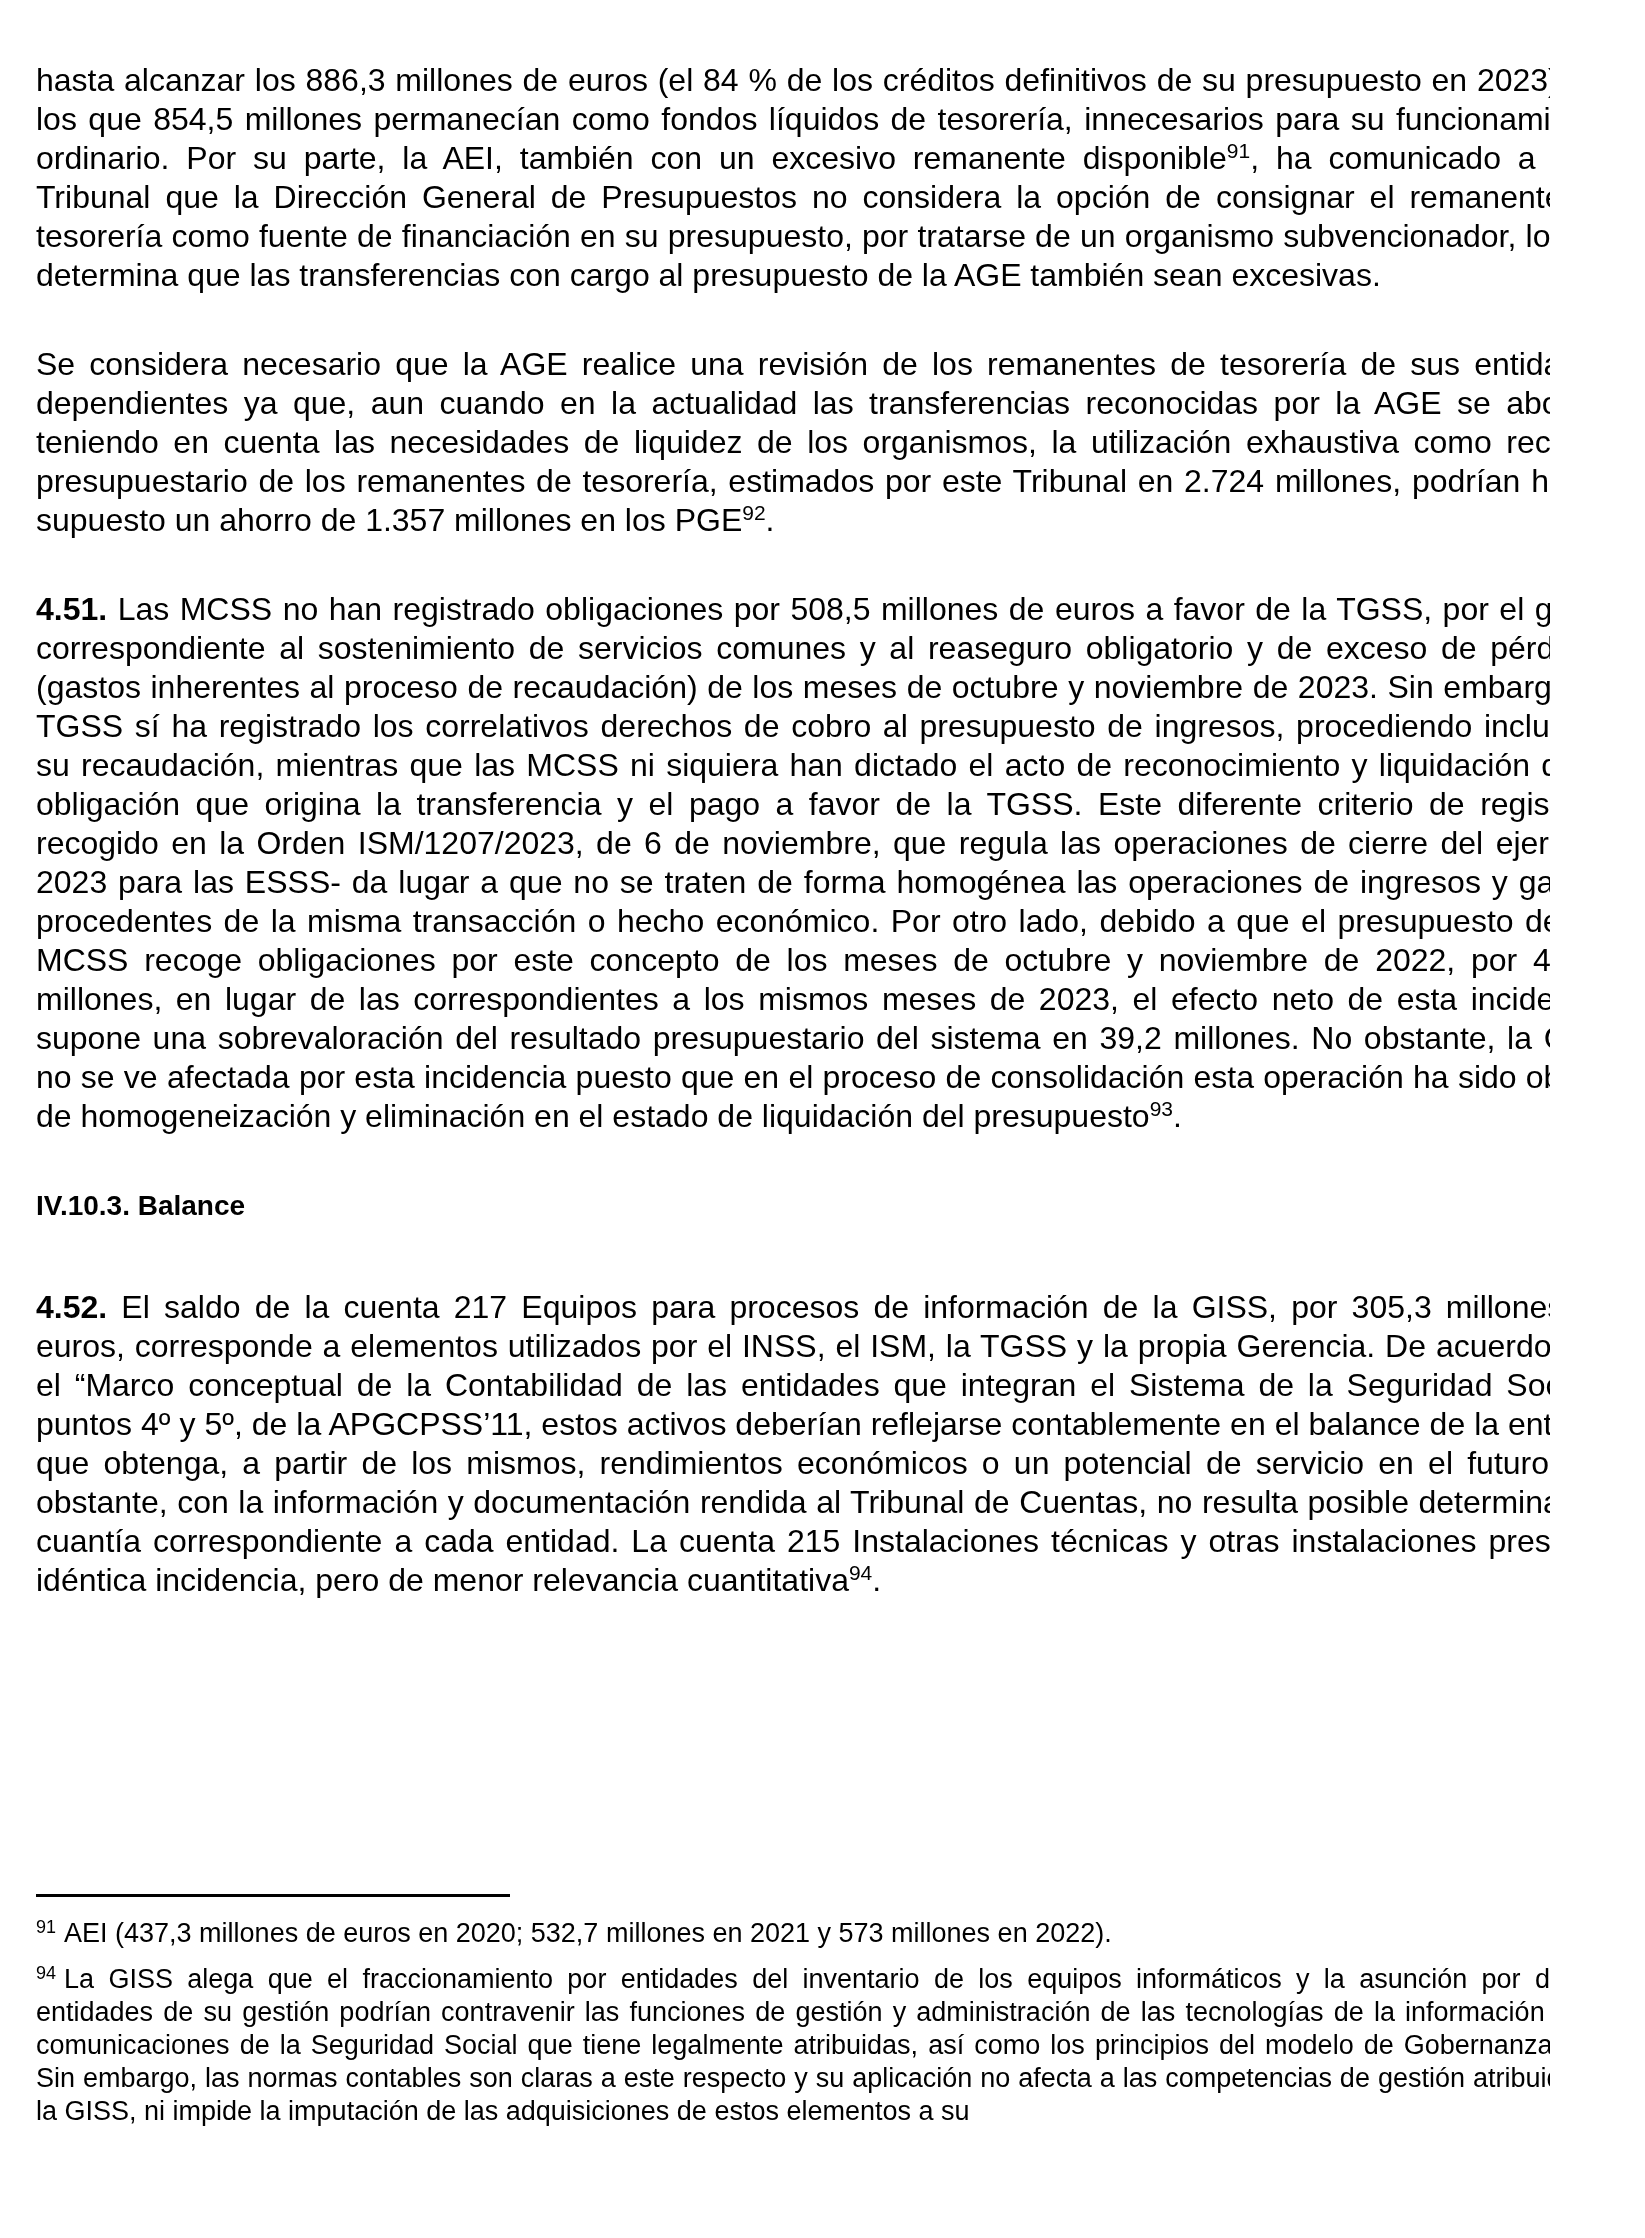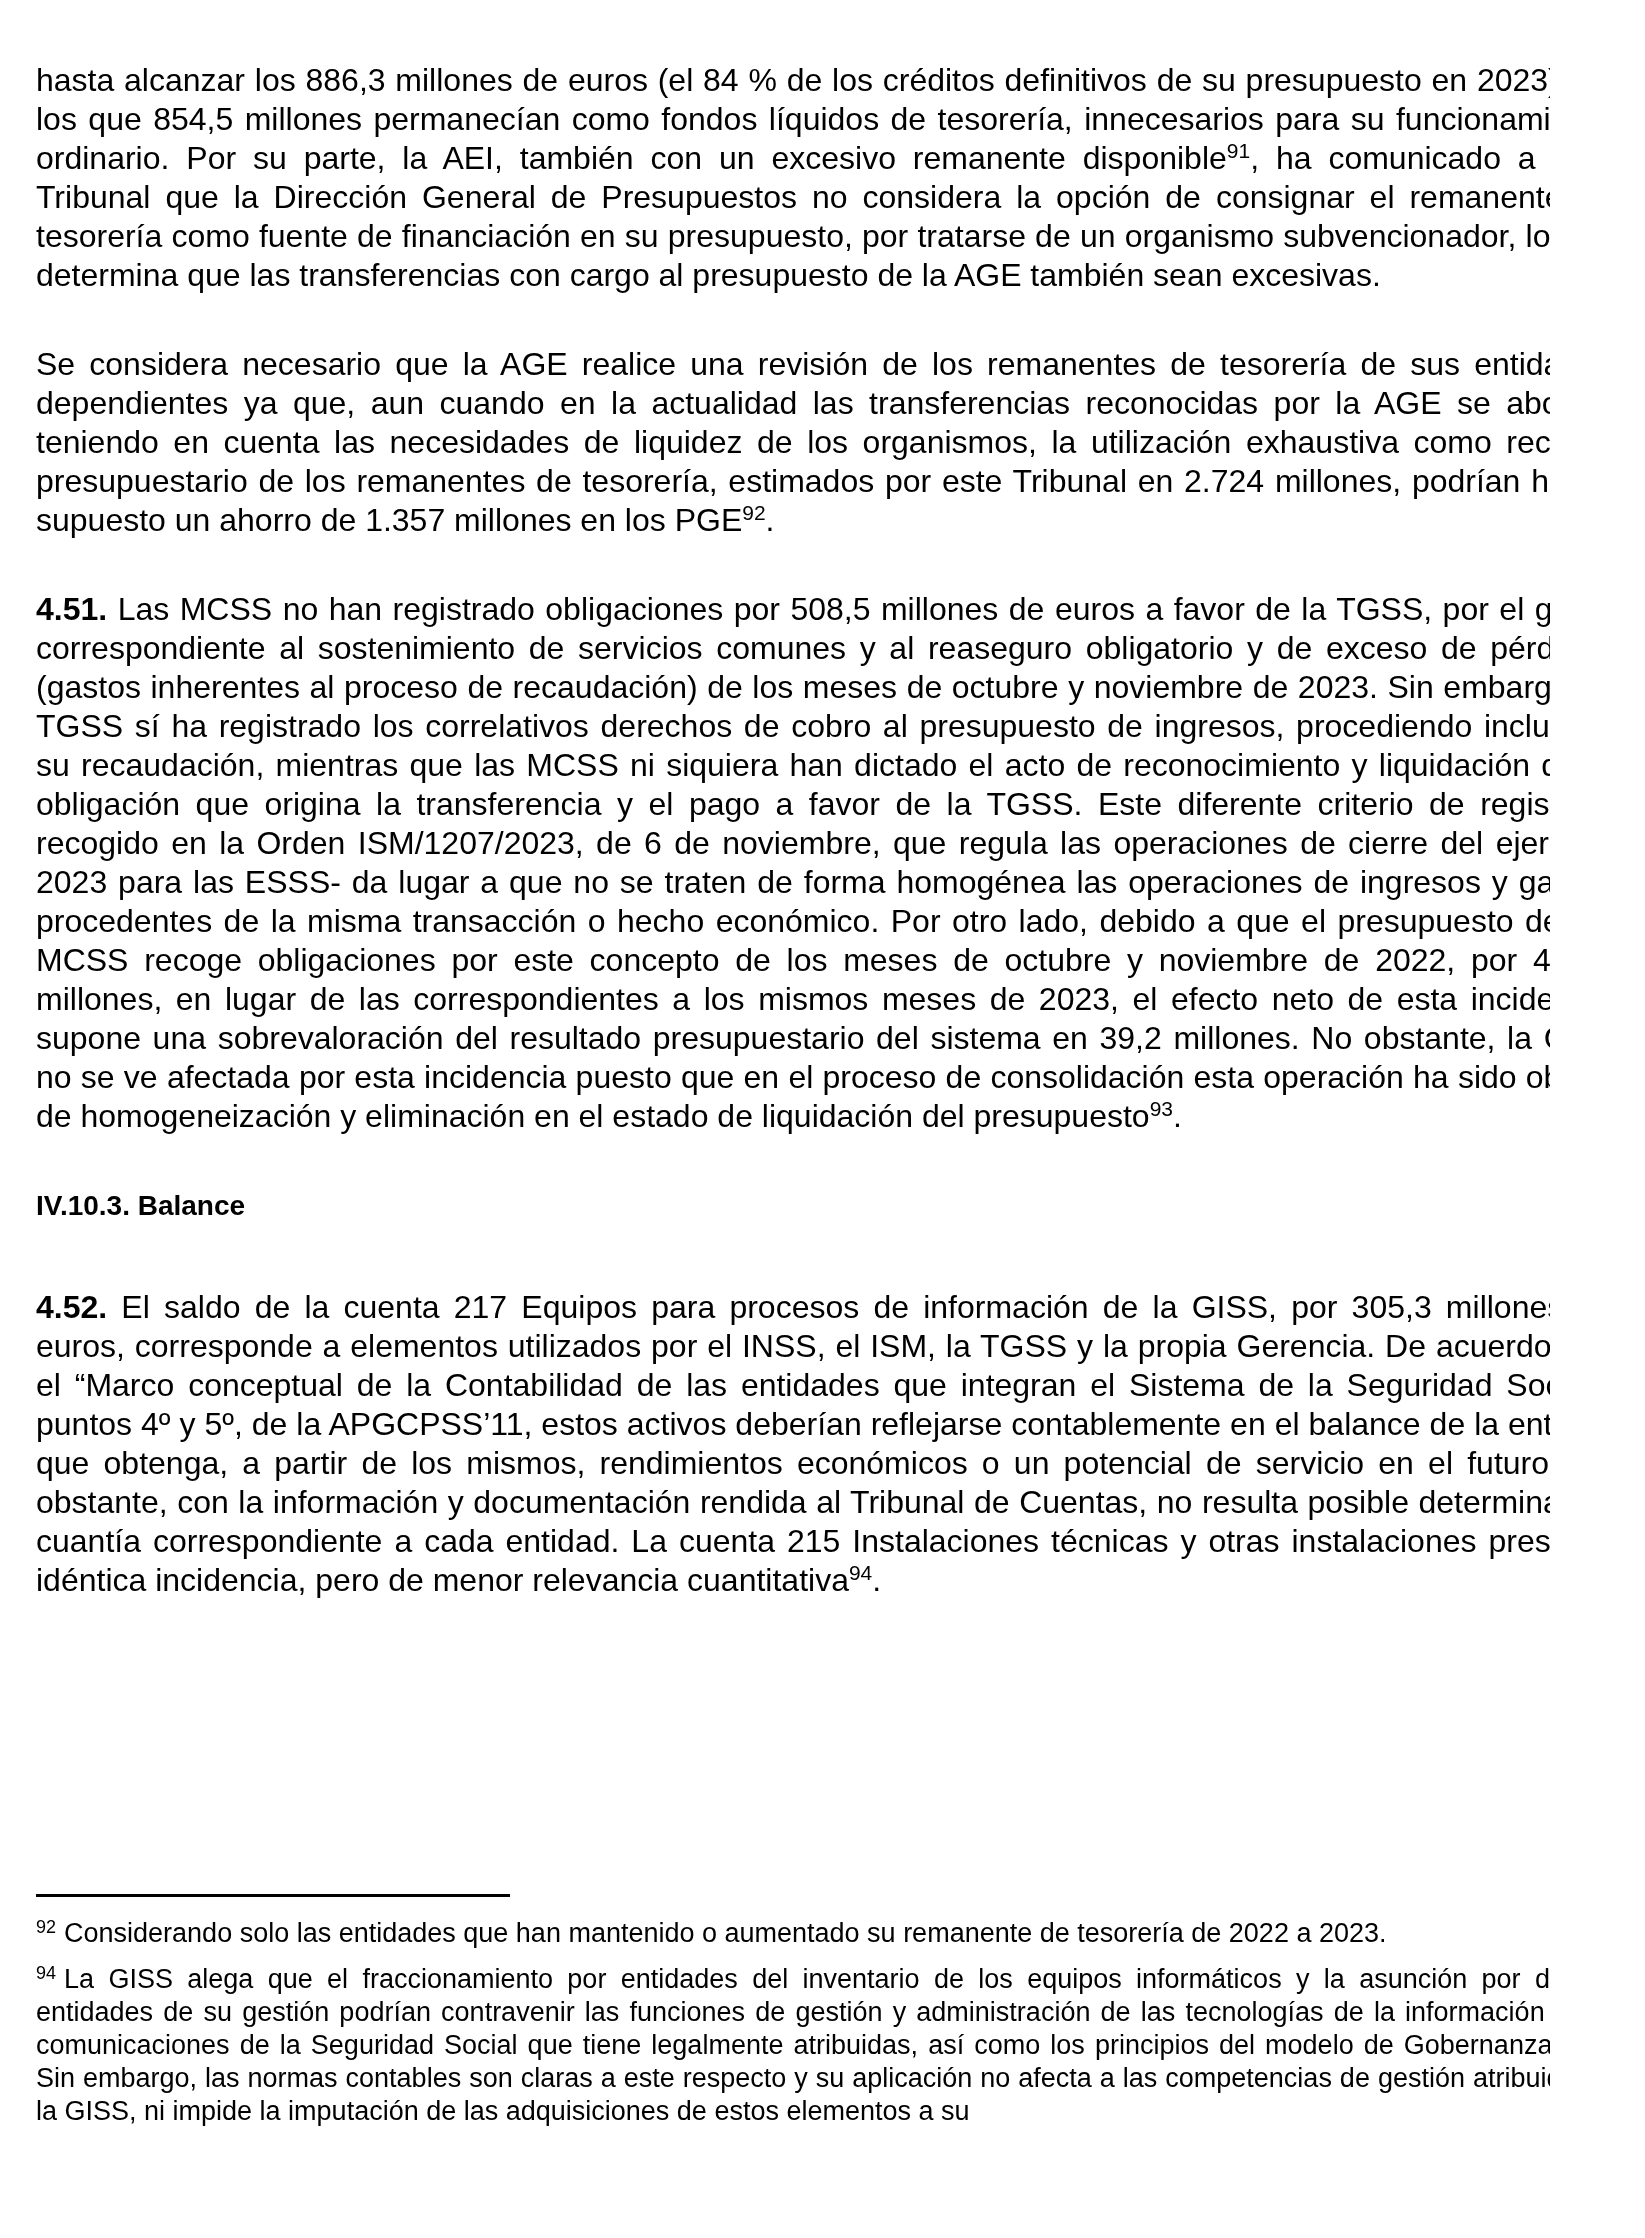--- a/index.html
+++ b/index.html
@@ -80,22 +80,22 @@
     <h2 class="section-heading">IV.10.3. Balance</h2>
 
     <p><span class="bold">4.52.</span><span> El saldo de la cuenta 217 </span><span class="ital">Equipos para procesos de información</span><span> de la GISS, por 305,3 millones de euros, corresponde a elementos utilizados por el INSS, el ISM, la TGSS y la propia Gerencia. De acuerdo con el “Marco conceptual de la Contabilidad de las entidades que integran el Sistema de la Seguridad Social”, puntos 4º y 5º, de la APGCPSS’11, estos activos deberían reflejarse contablemente en el balance de la entidad que obtenga, a partir de los mismos, rendimientos económicos o un potencial de servicio en el futuro. No obstante, con la información y documentación rendida al Tribunal de Cuentas, no resulta posible determinar, la cuantía correspondiente a cada entidad. La cuenta 215 </span><span class="ital">Instalaciones técnicas y otras instalaciones</span><span> presenta idéntica incidencia, pero de menor relevancia cuantitativa</span><span class="sup">94</span><span>.</span></p>
 
   </div>
 
   <div class="footnotes">
 
     <div class="footnote-sep"></div>
 
+    <div class="footnote"><span class="fn-num">91</span><span>AEI (437,3 millones de euros en 2020; 532,7 millones en 2021 y 573 millones en 2022).</span></div>
 
-    <div class="footnote"><span class="fn-num">92</span><span>Considerando solo las entidades que han mantenido o aumentado su remanente de tesorería de 2022 a 2023.</span></div>
 
 
     <div class="footnote"><span class="fn-num">94</span><span>La GISS alega que el fraccionamiento por entidades del inventario de los equipos informáticos y la asunción por dichas entidades de su gestión podrían contravenir las funciones de gestión y administración de las tecnologías de la información y las comunicaciones de la Seguridad Social que tiene legalmente atribuidas, así como los principios del modelo de Gobernanza TIC. Sin embargo, las normas contables son claras a este respecto y su aplicación no afecta a las competencias de gestión atribuidas a la GISS, ni impide la imputación de las adquisiciones de estos elementos a su</span></div>
 
   </div>
 
 </div>
 
 
 </body></html>

